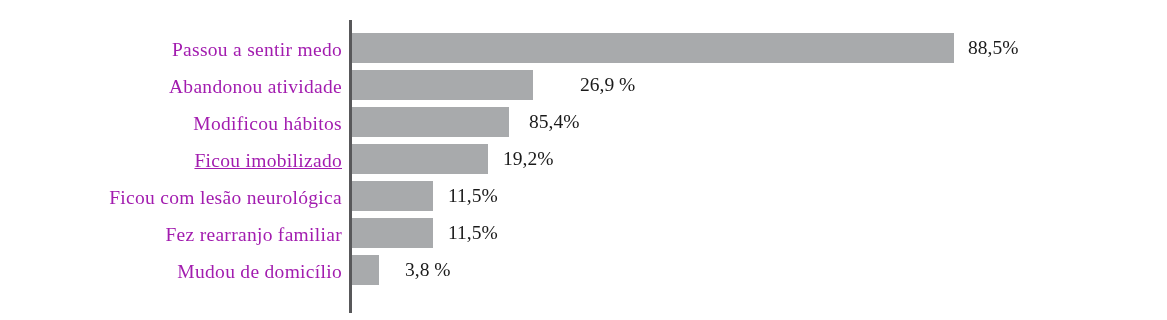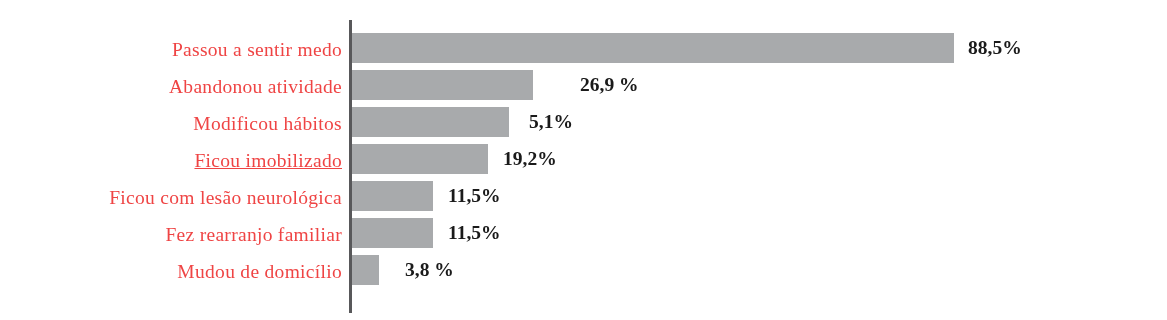--- a/index.html
+++ b/index.html
@@ -30,21 +30,21 @@
     height: 320px;
   }
   .cat-label {
     position: absolute;
     right: 0;
     width: 100%;
     text-align: right;
     font-family: "Liberation Serif", "DejaVu Serif", serif;
     font-size: 19.5px;
     font-weight: 400;
-    color: #ef4444;
+    color: #a21caf;
     letter-spacing: 0.3px;
     white-space: nowrap;
     line-height: 1;
   }
 
   
   .axis-line {
     position: absolute;
     left: 349px;
     top: 20px;
@@ -72,21 +72,21 @@
     top: 0;
     height: 30px;
     background: #a8aaac;
   }
   .bar-value {
     position: absolute;
     top: 50%;
     transform: translateY(-50%);
     font-family: "Liberation Serif", "DejaVu Serif", serif;
     font-size: 19.5px;
-    font-weight: 700;
+    font-weight: 400;
     color: #1a1a1a;
     white-space: nowrap;
     line-height: 1;
   }
 </style>
 </head>
 <body>
 
 <div id="chart-root">
 
@@ -109,21 +109,21 @@
       <div class="bar-value" style="left:616px;">88,5%</div>
     </div>
 
     <div class="bar-row" style="top:70px;">
       <div class="bar" style="width:181px;"></div>
       <div class="bar-value" style="left:228px;">26,9 %</div>
     </div>
 
     <div class="bar-row" style="top:107px;">
       <div class="bar" style="width:157px;"></div>
-      <div class="bar-value" style="left:177px;">5,1%</div>
+      <div class="bar-value" style="left:177px;">85,4%</div>
     </div>
 
     <div class="bar-row" style="top:144px;">
       <div class="bar" style="width:136px;"></div>
       <div class="bar-value" style="left:151px;">19,2%</div>
     </div>
 
     <div class="bar-row" style="top:181px;">
       <div class="bar" style="width:81px;"></div>
       <div class="bar-value" style="left:96px;">11,5%</div>

